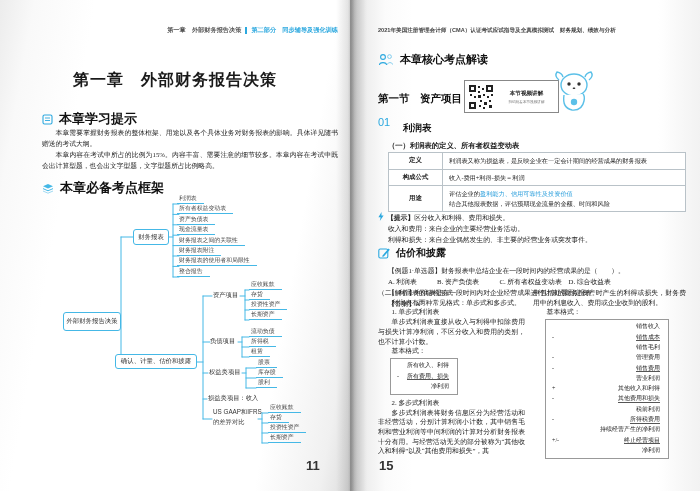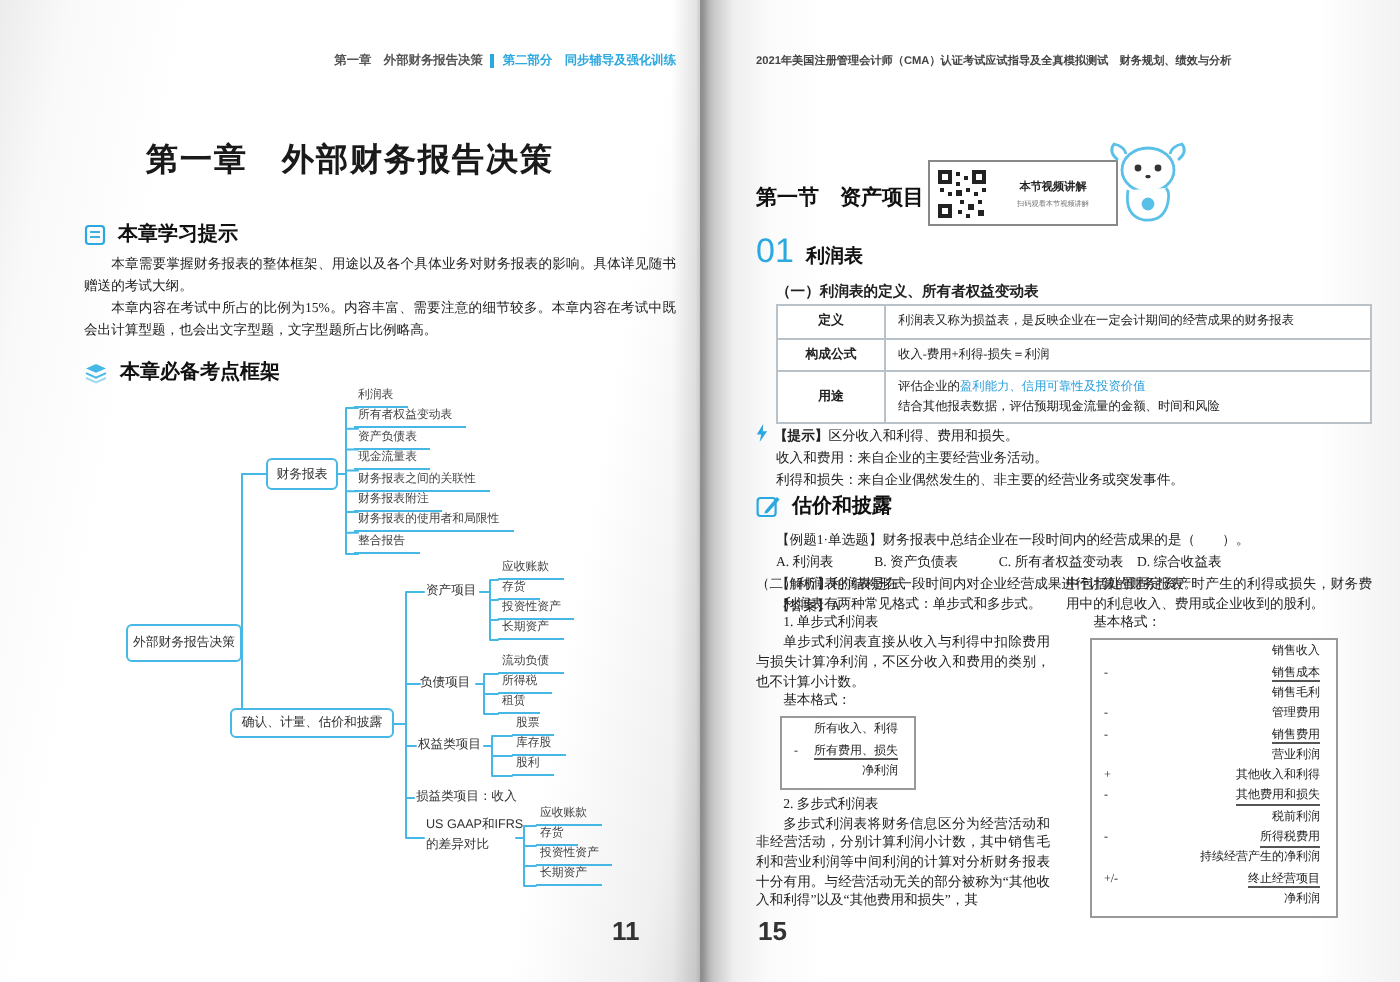--- a/index.html
+++ b/index.html
@@ -13,21 +13,21 @@
     background:linear-gradient(to right,#ababab 0%,#d6d6d6 2%,#efefef 5%,#fbfbfb 10%,#ffffff 18%,#ffffff 88%,#f2f2f2 100%); }
   .abs { position:absolute; }
   .serif { font-family:"Liberation Serif", serif; }
   
   .lp-header { top:26px; right:12px; font-size:6.2px; font-weight:bold; color:#555;
     display:flex; align-items:center; gap:4px; }
   .lp-header .bar { width:2px; height:7px; background:#2BA8DF; display:inline-block; }
   .lp-header .part { color:#2BA8DF; }
   .chapter-title { top:70px; left:0; width:350px; text-align:center; font-size:16px;
     font-weight:bold; color:#1a1a1a; letter-spacing:1px; }
-  .sec-head { display:flex; align-items:center; gap:6px; font-size:10px; font-weight:bold; color:#111; }
+  .sec-head { display:flex; align-items:center; gap:6px; font-size:13px; font-weight:bold; color:#111; }
   .tips-head { top:110px; left:42px; }
   .frame-head { top:179px; left:42px; }
   .tips-body { top:127px; left:42px; width:296px; font-size:6.8px; line-height:11px;
     color:#222; text-align:justify; }
   .tips-body p { text-indent:2em; }
   
   .mm-box { position:absolute; border:1px solid #45B8E6; border-radius:3px; background:#fff;
     font-size:6.4px; color:#333; text-align:center; display:flex; align-items:center; justify-content:center; }
   .mm-leaf { position:absolute; font-size:5.9px; color:#444; border-bottom:1px solid #45B8E6;
     padding:0 7px 1px 2px; white-space:nowrap; height:11px; line-height:10px; }
@@ -35,21 +35,21 @@
   .pagenum { font-size:13px; font-weight:bold; color:#333; }
   
   .rp-header { top:27px; left:28px; width:300px; font-size:5.6px; font-weight:bold; color:#444; }
   .core-head { top:52px; left:28px; font-size:11px; }
   .sect-title { top:92px; left:28px; font-size:10.5px; font-weight:bold; color:#111; }
   .qr-box { top:80px; left:114px; width:95px; height:33px; border:1px solid #888;
     background:#fff; display:flex; align-items:center; gap:4px; padding:3px; }
   .qr-txt { flex:1; text-align:center; }
   .qr-cap { font-size:5.6px; font-weight:bold; color:#222; }
   .qr-sub { font-size:3.6px; color:#777; margin-top:2px; }
-  .t01-num { top:116px; left:28px; font-size:17px; color:#2BA8DF; font-weight:400; }
+  .t01-num { top:116px; left:28px; font-size:11px; color:#2BA8DF; font-weight:400; }
   .t01-title { top:122px; left:53px; font-size:9.5px; font-weight:bold; color:#111; }
   .sub1 { top:141px; left:38px; font-size:7.3px; font-weight:bold; color:#222; }
   .tbl { top:152px; left:38px; width:298px; border:1px solid #b9c2c8; background:#fff; }
   .trow { display:flex; border-top:1px solid #b9c2c8; }
   .trow:first-child { border-top:none; }
   .tlab { width:54px; display:flex; align-items:center; justify-content:center;
     font-size:6.4px; font-weight:bold; color:#222; border-right:1px solid #b9c2c8; }
   .tval { flex:1; padding:3px 6px; font-size:6.2px; line-height:9.5px; color:#222; }
   .blue-em { color:#2B9FDC; }
   .tip-blk { top:212px; left:28px; width:310px; }
@@ -168,20 +168,29 @@
     <span class="mm-leaf" style="left:268px;top:422px;">投资性资产</span>
     <span class="mm-leaf" style="left:268px;top:432px;">长期资产</span>
 
     <div class="abs pagenum" style="left:306px;top:458px;">11</div>
   </div>
 
   <div class="page" id="right-page">
 
     <div class="abs rp-header">2021年美国注册管理会计师（CMA）认证考试应试指导及全真模拟测试　财务规划、绩效与分析</div>
 
+    <div class="abs sec-head core-head">
+      <svg class="icon" width="16" height="13" viewBox="0 0 16 13">
+        <circle cx="5" cy="4" r="2.4" fill="none" stroke="#2BA8DF" stroke-width="1.1"></circle>
+        <path d="M1.5 12 C1.5 8.8 8.5 8.8 8.5 12" fill="none" stroke="#2BA8DF" stroke-width="1.1"></path>
+        <circle cx="11.5" cy="3.6" r="1.9" fill="none" stroke="#7fccee" stroke-width="1"></circle>
+        <path d="M9.5 11.5 C9.5 9 14.5 9 14.5 11.5" fill="none" stroke="#7fccee" stroke-width="1"></path>
+      </svg>
+      <span>本章核心考点解读</span>
+    </div>
 
     <div class="abs sect-title">第一节　资产项目</div>
 
     <div class="abs qr-box">
       <svg class="icon" width="26" height="26" viewBox="0 0 26 26">
         <rect x="0" y="0" width="26" height="26" fill="#fff"></rect>
         <g fill="#222">
           <rect x="1" y="1" width="7" height="7"></rect>
             <rect x="18" y="1" width="7" height="7"></rect>
             <rect x="1" y="18" width="7" height="7"></rect>

